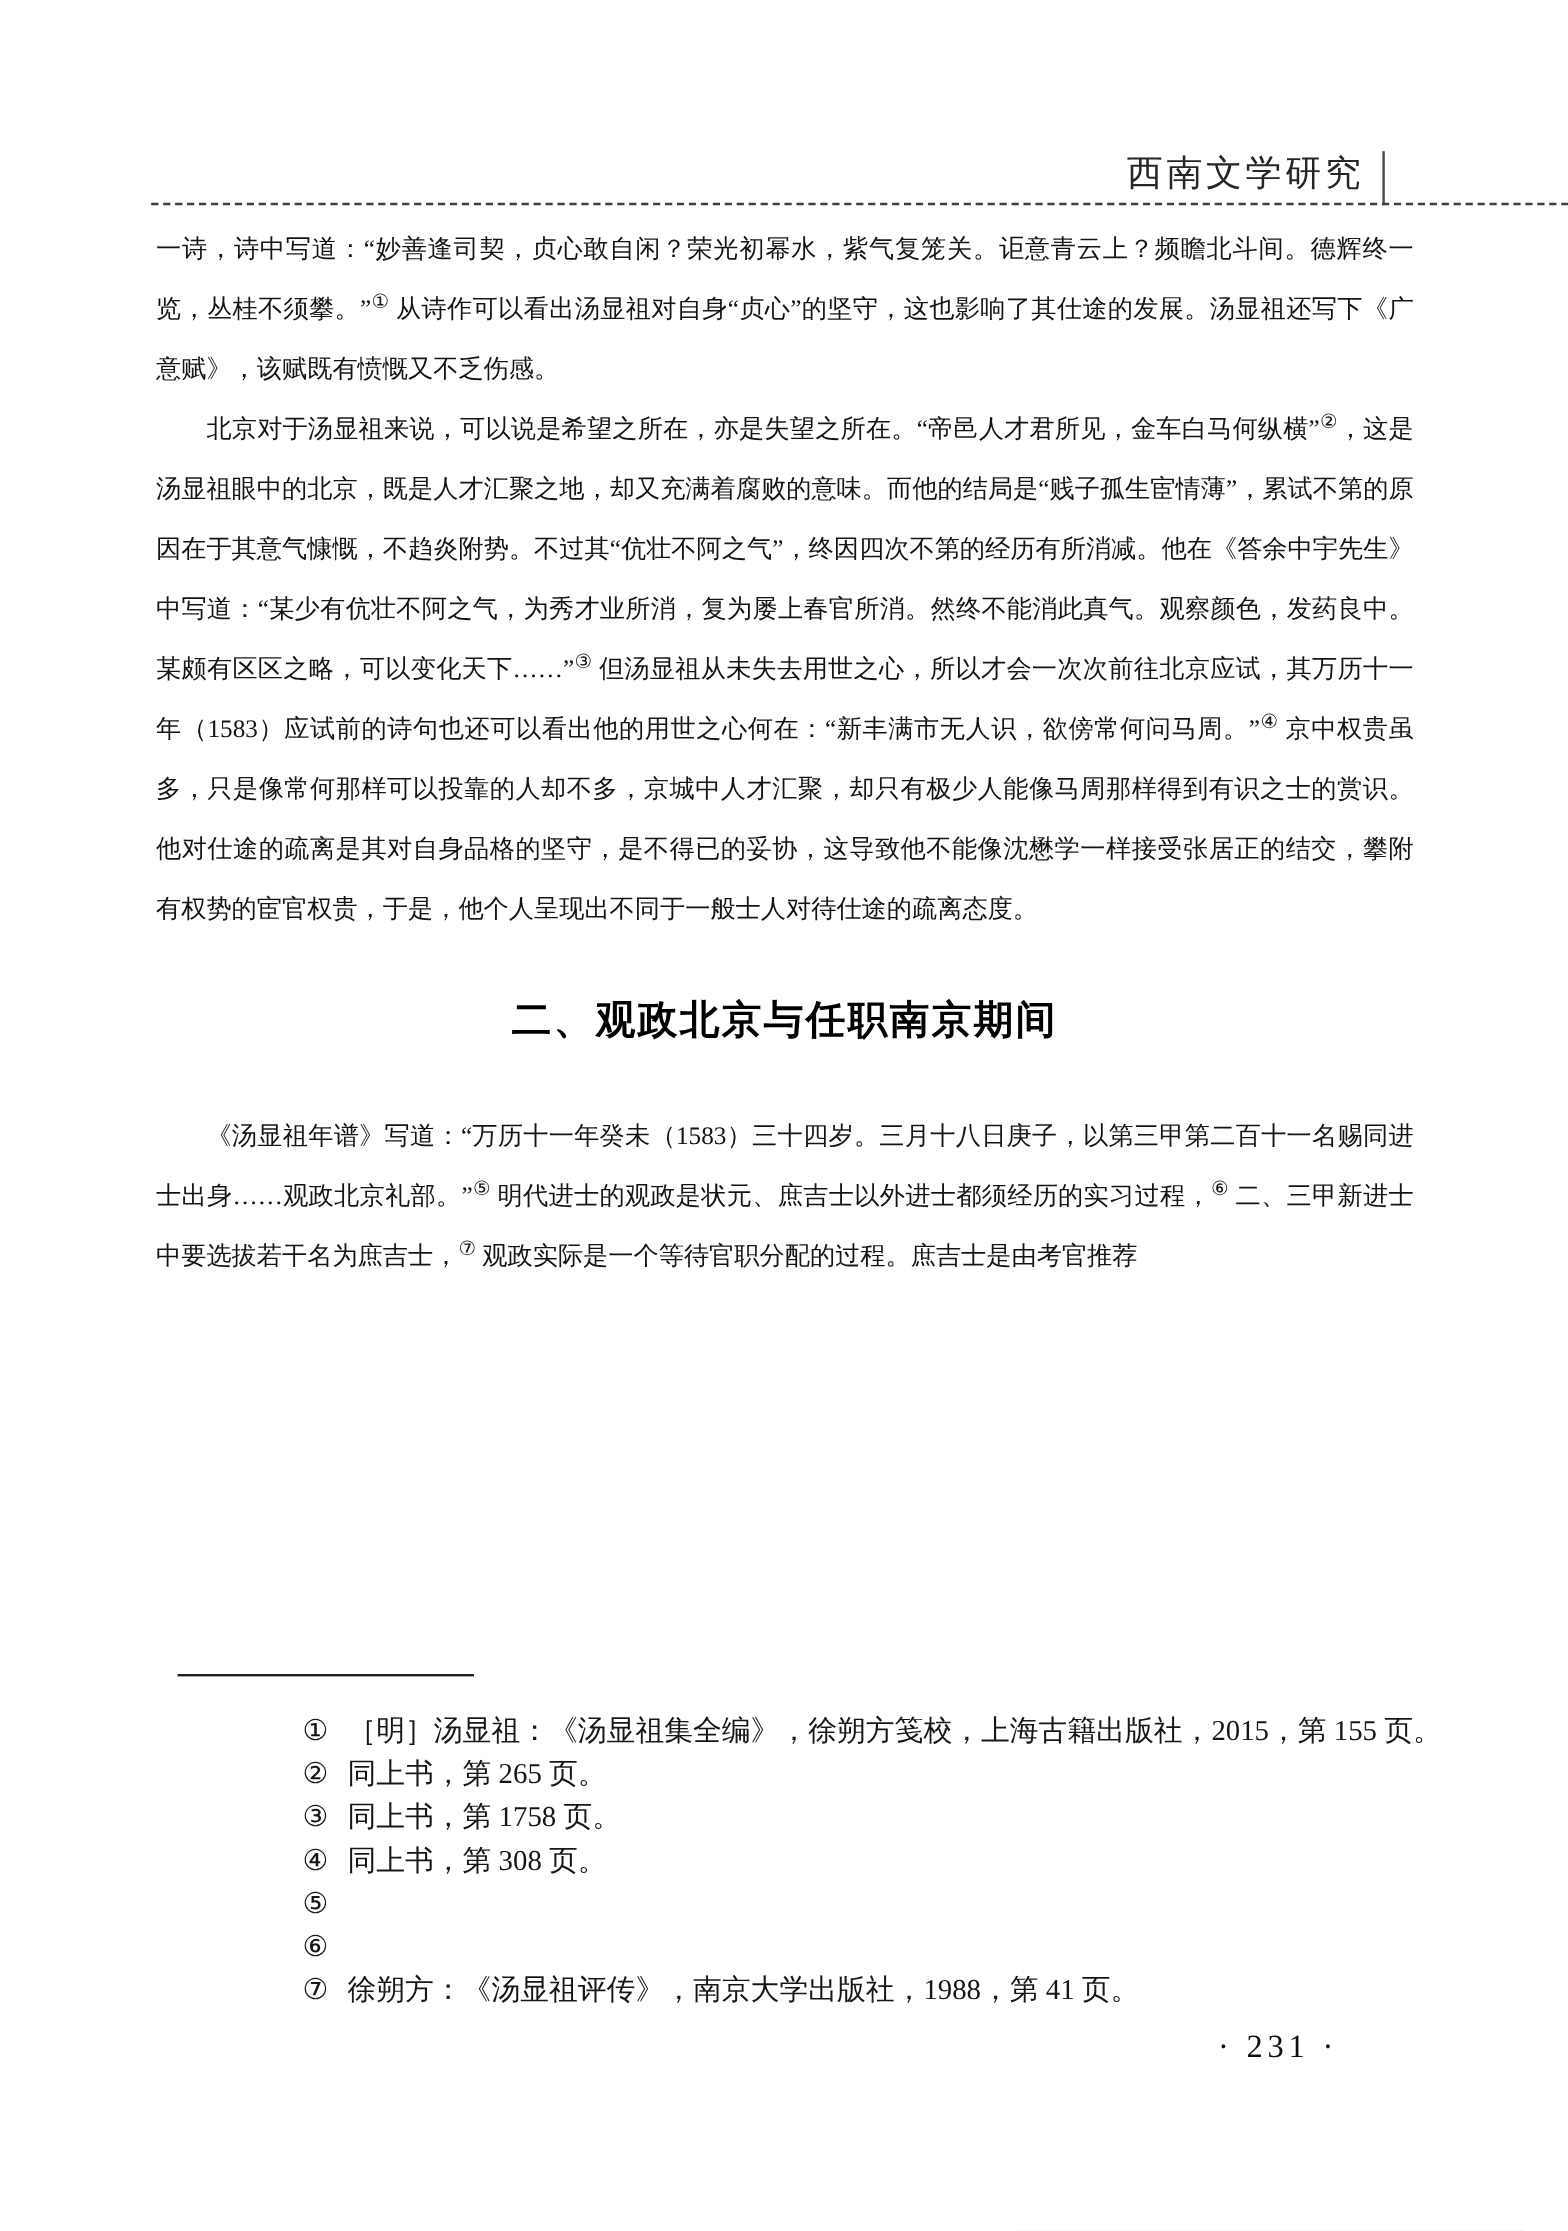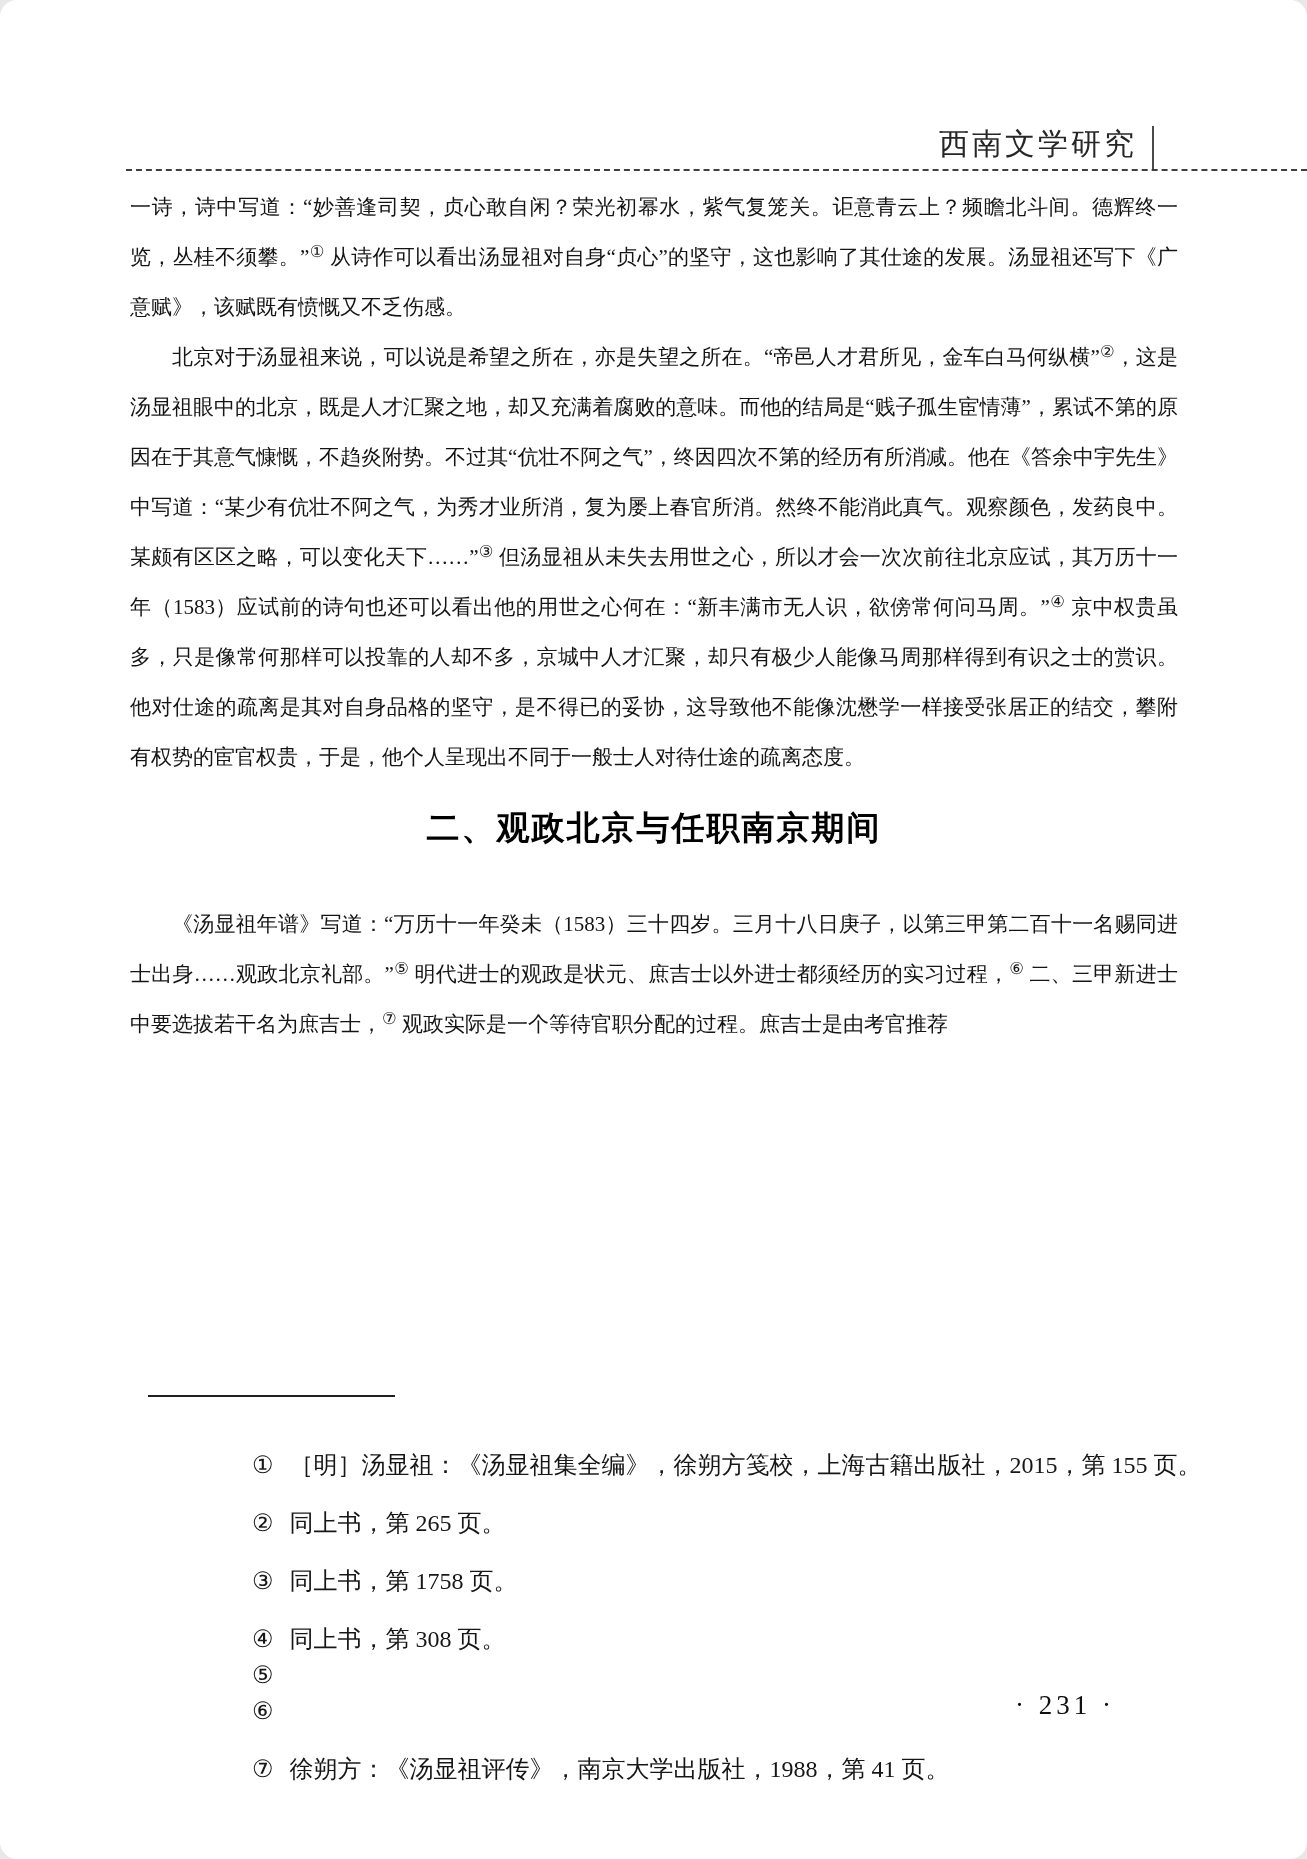--- a/index.html
+++ b/index.html
@@ -9,21 +9,20 @@
   }
   .page {
     position: relative;
     width: 1307px;
     height: 1859px;
     margin: 0 auto;
     background: #ffffff;
     overflow: hidden;
     font-family: "Liberation Serif", "DejaVu Serif", serif;
     color: #1b1b1b;
-    border-radius: 17px;
   }
   
   .journal-title {
     position: absolute;
     top: 124px;
     right: 170px;
     font-size: 30px;
     letter-spacing: 3px;
     color: #262626;
     white-space: nowrap;
@@ -61,21 +60,21 @@
   }
   .body-par.continuation {
     text-indent: 0;
   }
   .fn-ref {
     font-size: 0.78em;
     line-height: 0;
     vertical-align: 7px;
   }
   .section-heading {
-    margin: 24px 0 48px 0;
+    margin: 46px 0 48px 0;
     font-family: Liberation Sans, sans-serif;
     font-weight: bold;
     font-size: 33px;
     letter-spacing: 2px;
     text-align: center;
     color: #000000;
   }
   
   .footnote-area {
     position: absolute;
@@ -99,21 +98,20 @@
     display: flex;
     align-items: baseline;
     line-height: 36px;
   }
   .fn-marker {
     flex: 0 0 auto;
     margin-right: 16px;
   }
   .fn-text {
     white-space: nowrap;
-    margin-top: 22px;
   }
   
   .page-number {
     position: absolute;
     top: 1690px;
     right: 192px;
     font-size: 27px;
     letter-spacing: 4px;
     color: #10100f;
     white-space: nowrap;

